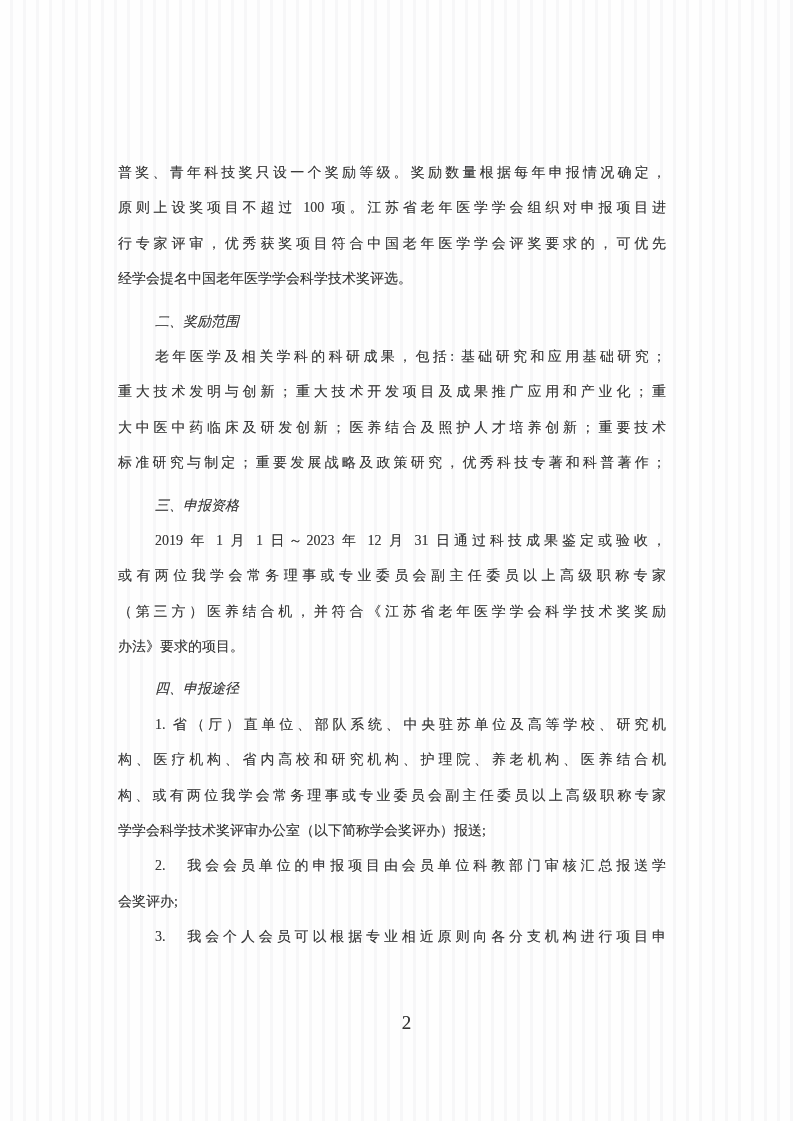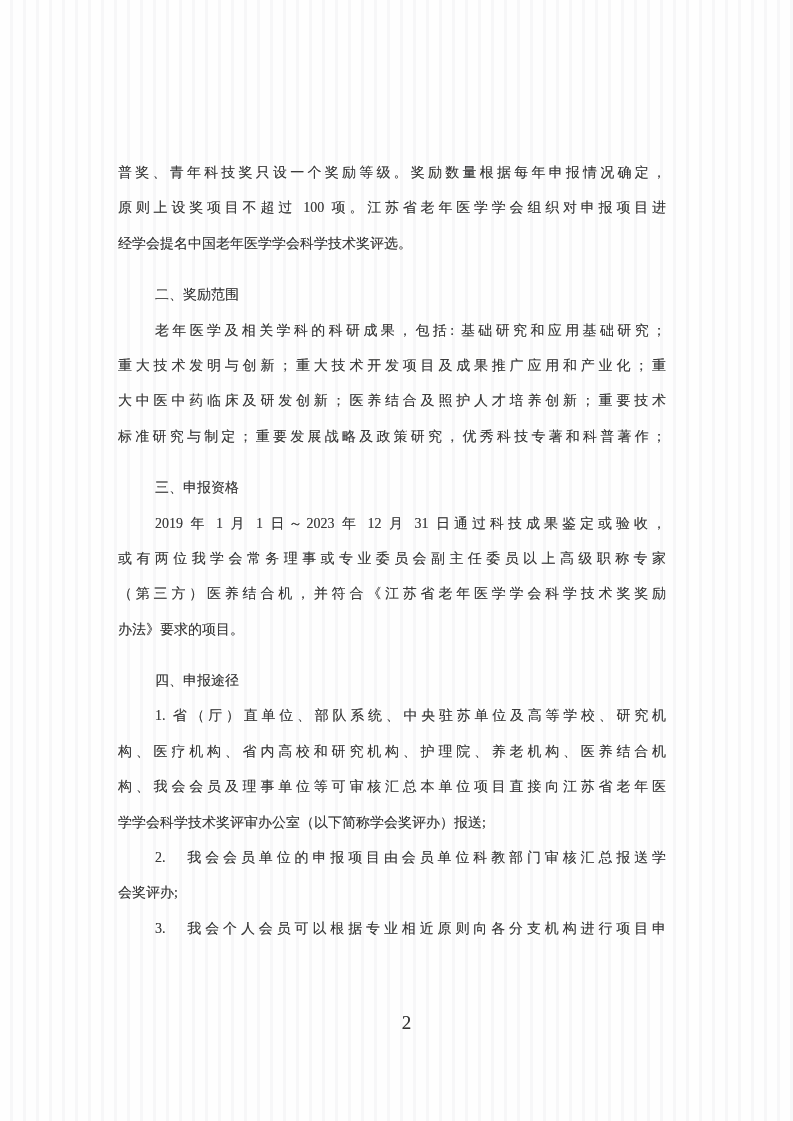--- a/index.html
+++ b/index.html
@@ -42,24 +42,25 @@
   }
   .line.fill { white-space: normal; }
   .line.last {
     text-align-last: left;
     white-space: normal;
   }
   .line.indent { text-indent: 37px; font-family: Liberation Serif, serif; }
   .heading {
     height: 35.4px;
     line-height: 35.4px;
-    margin-top: 16px;
+    margin-top: 7px;
     text-indent: 37px;
     text-align: left;
     text-align-last: left;
+    font-style: italic;
   }
   .page-number {
     position: absolute;
     top: 1012px;
     left: 10px;
     width: 100%;
     text-align: center;
     font-size: 19px;
     color: #333333;
     text-shadow: 0 0 0.5px rgba(70,70,70,0.5);
@@ -68,20 +69,21 @@
 </head>
 <body>
 
 <div class="scan-page"></div>
 
 <div class="text-block">
 
   <div>
     <div class="line fill">普奖、青年科技奖只设一个奖励等级。奖励数量根据每年申报情况确定，</div>
     <div class="line fill">原则上设奖项目不超过 100 项。江苏省老年医学学会组织对申报项目进</div>
+    <div class="line fill">行专家评审，优秀获奖项目符合中国老年医学学会评奖要求的，可优先</div>
     <div class="line last">经学会提名中国老年医学学会科学技术奖评选。</div>
   </div>
 
   <div class="heading">二、奖励范围</div>
 
   <div>
     <div class="line fill indent">老年医学及相关学科的科研成果，包括: 基础研究和应用基础研究；</div>
     <div class="line fill">重大技术发明与创新；重大技术开发项目及成果推广应用和产业化；重</div>
     <div class="line fill">大中医中药临床及研发创新；医养结合及照护人才培养创新；重要技术</div>
     <div class="line fill">标准研究与制定；重要发展战略及政策研究，优秀科技专著和科普著作；</div>
@@ -94,21 +96,21 @@
     <div class="line fill">或有两位我学会常务理事或专业委员会副主任委员以上高级职称专家</div>
     <div class="line fill">（第三方）医养结合机，并符合《江苏省老年医学学会科学技术奖奖励</div>
     <div class="line last">办法》要求的项目。</div>
   </div>
 
   <div class="heading">四、申报途径</div>
 
   <div>
     <div class="line fill indent">1. 省（厅）直单位、部队系统、中央驻苏单位及高等学校、研究机</div>
     <div class="line fill">构、医疗机构、省内高校和研究机构、护理院、养老机构、医养结合机</div>
-    <div class="line fill">构、我会会员及理事单位等可审核汇总本单位项目直接向江苏省老年医</div>
+    <div class="line fill">构、或有两位我学会常务理事或专业委员会副主任委员以上高级职称专家</div>
     <div class="line last">学学会科学技术奖评审办公室（以下简称学会奖评办）报送;</div>
   </div>
 
   <div>
     <div class="line fill indent">2.　我会会员单位的申报项目由会员单位科教部门审核汇总报送学</div>
     <div class="line last">会奖评办;</div>
   </div>
 
   <div>
     <div class="line fill indent">3.　我会个人会员可以根据专业相近原则向各分支机构进行项目申</div>

